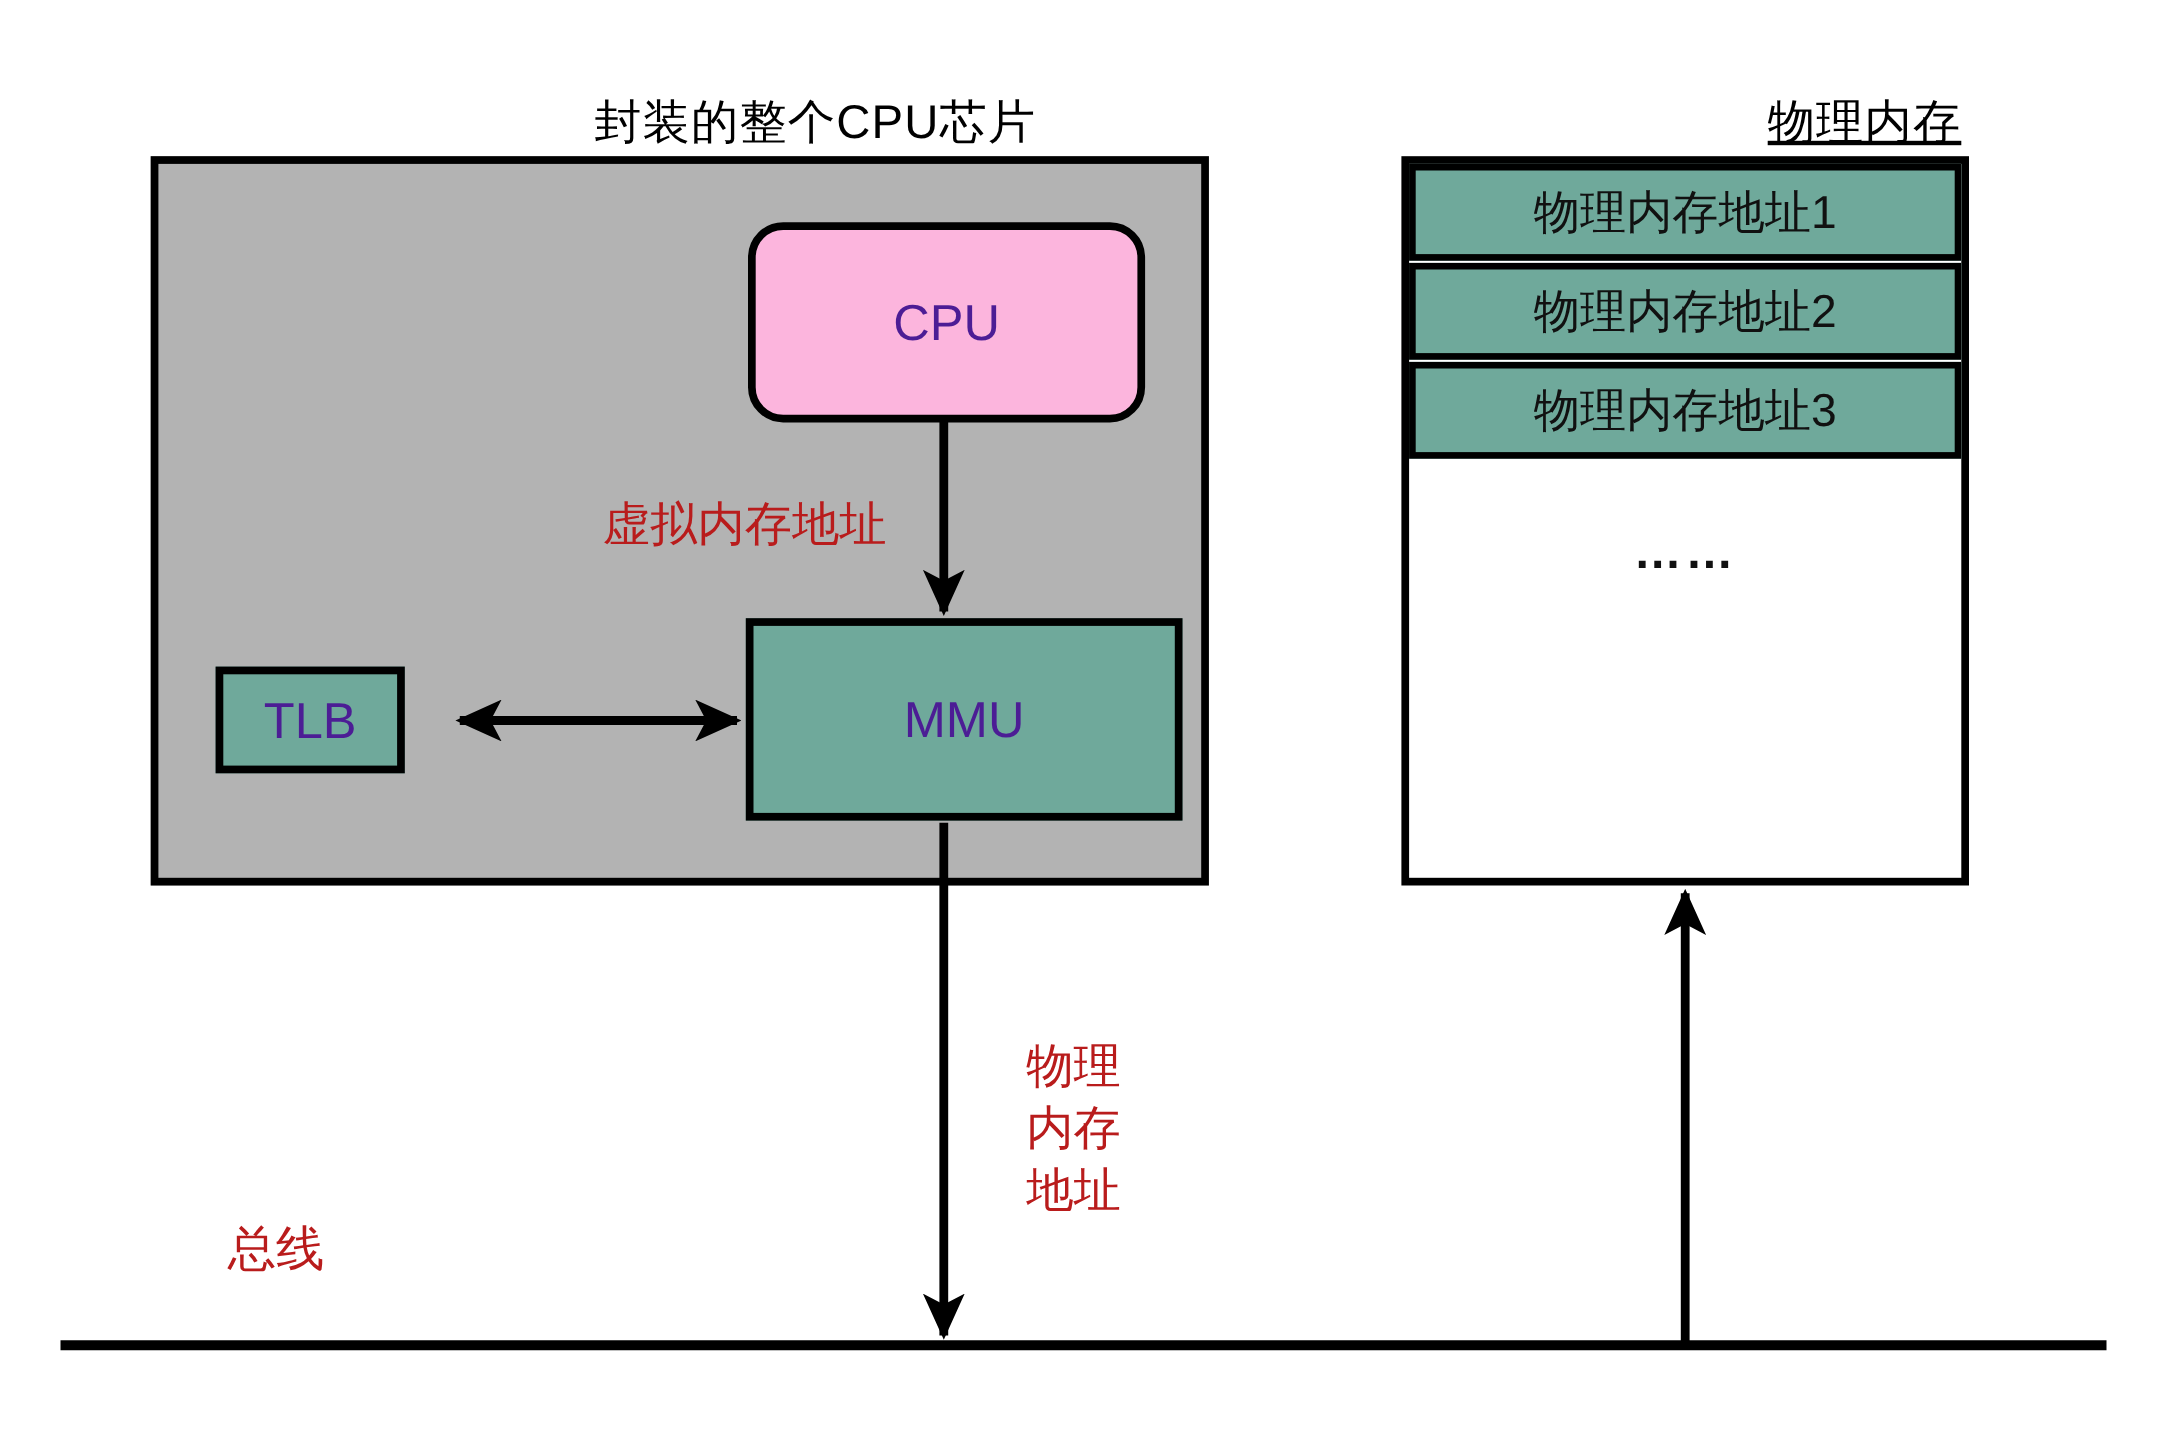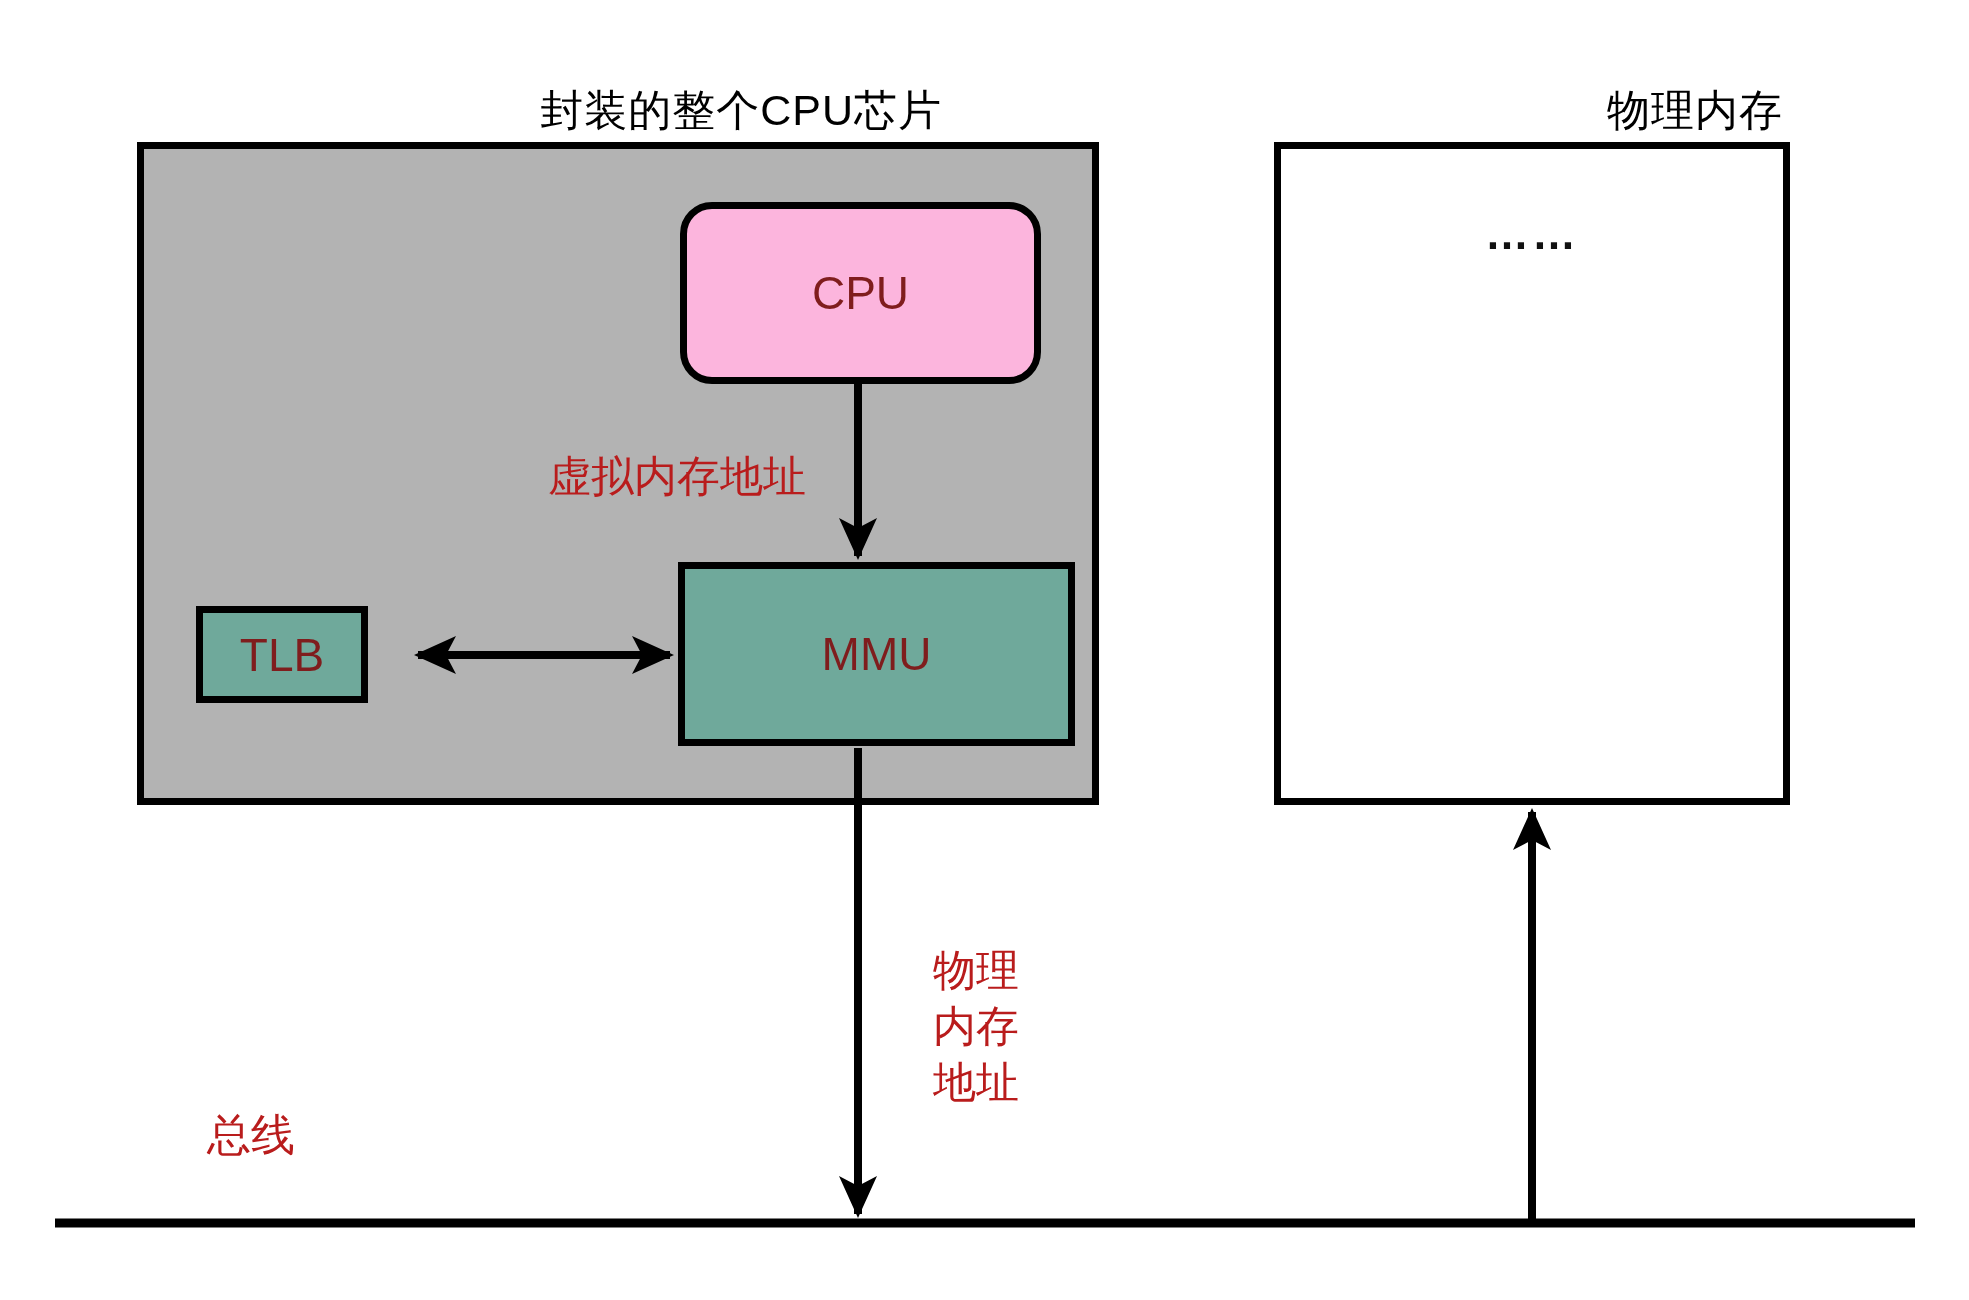--- a/index.html
+++ b/index.html
@@ -25,21 +25,21 @@
   }
 
   .chip-box{
     left:137px;top:142px;width:962px;height:663px;
     background:var(--chip-fill);
     border:7px solid var(--line);
   }
 
   .node{
     display:flex;align-items:center;justify-content:center;
-    font-size:46px;color:#7f1d1d;
+    font-size:46px;color:#4c1d95;
     border:7px solid var(--line);
   }
   .cpu-box{
     left:680px;top:202px;width:361px;height:182px;
     background:var(--pink-fill);
     border-radius:32px;
   }
   .mmu-box{
     left:678px;top:562px;width:397px;height:184px;
     background:var(--teal-fill);
@@ -87,39 +87,44 @@
 
   .arrow-layer{left:0;top:0;width:1969px;height:1300px;pointer-events:none;}
   .arrow-layer line{stroke:var(--line);}
 </style>
 </head>
 <body>
 
 <div class="canvas">
 
   <div class="abs section-title" style="left:292px;top:58px;width:650px;">封装的整个CPU芯片</div>
-  <div class="abs section-title" style="left:1283px;top:58px;width:500px;">物理内存</div>
+  <div class="abs section-title" style="left:1283px;top:58px;width:500px;text-decoration:underline;">物理内存</div>
 
   <div class="abs chip-box"></div>
 
   <div class="abs node cpu-box">
     <span>CPU</span>
   </div>
 
   <div class="abs node mmu-box">
     <span>MMU</span>
   </div>
 
   <div class="abs node tlb-box">
     <span>TLB</span>
   </div>
 
   <div class="abs flow-label virtual-addr-label">虚拟内存地址</div>
 
   <div class="abs memory-box">
+    <div class="memory-rows">
+      <div class="memory-row">物理内存地址1</div>
+      <div class="memory-row">物理内存地址2</div>
+      <div class="memory-row">物理内存地址3</div>
+    </div>
     <div class="memory-ellipsis">……</div>
   </div>
 
   <div class="abs flow-label phys-addr-label">物理
 内存
 地址</div>
 
   <div class="abs flow-label bus-label">总线</div>
 
   <svg class="abs arrow-layer" viewBox="0 0 1969 1300" xmlns="http://www.w3.org/2000/svg">

